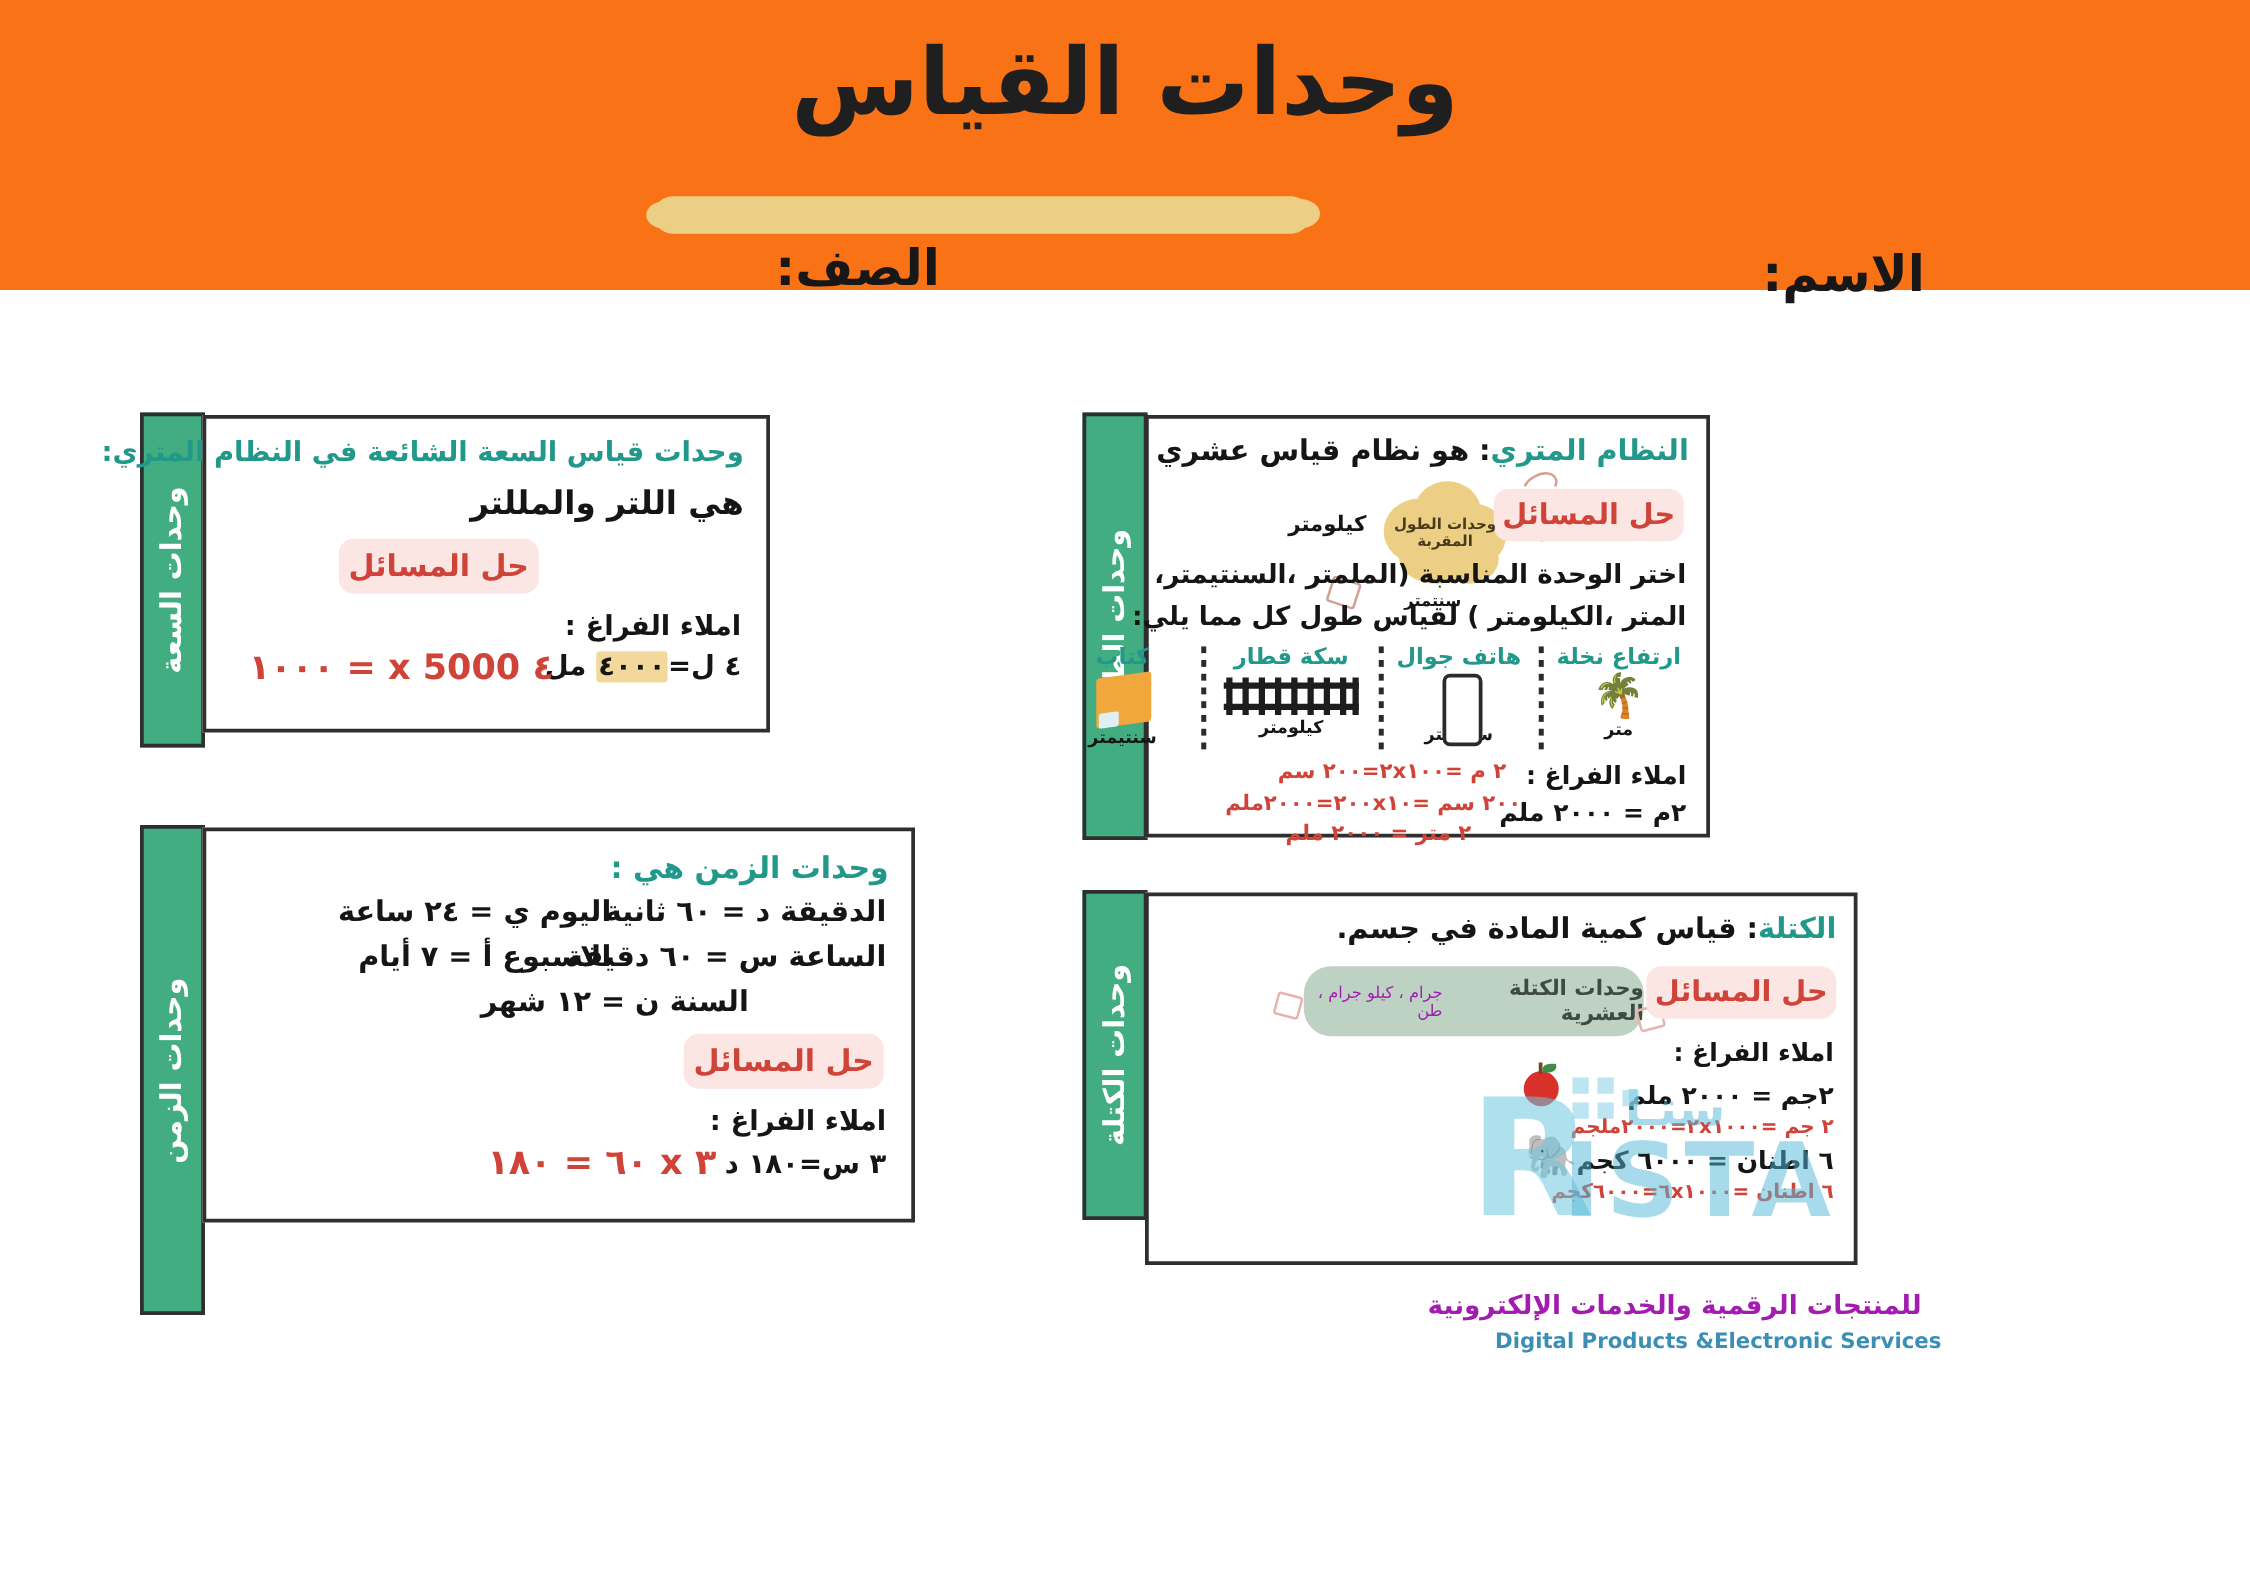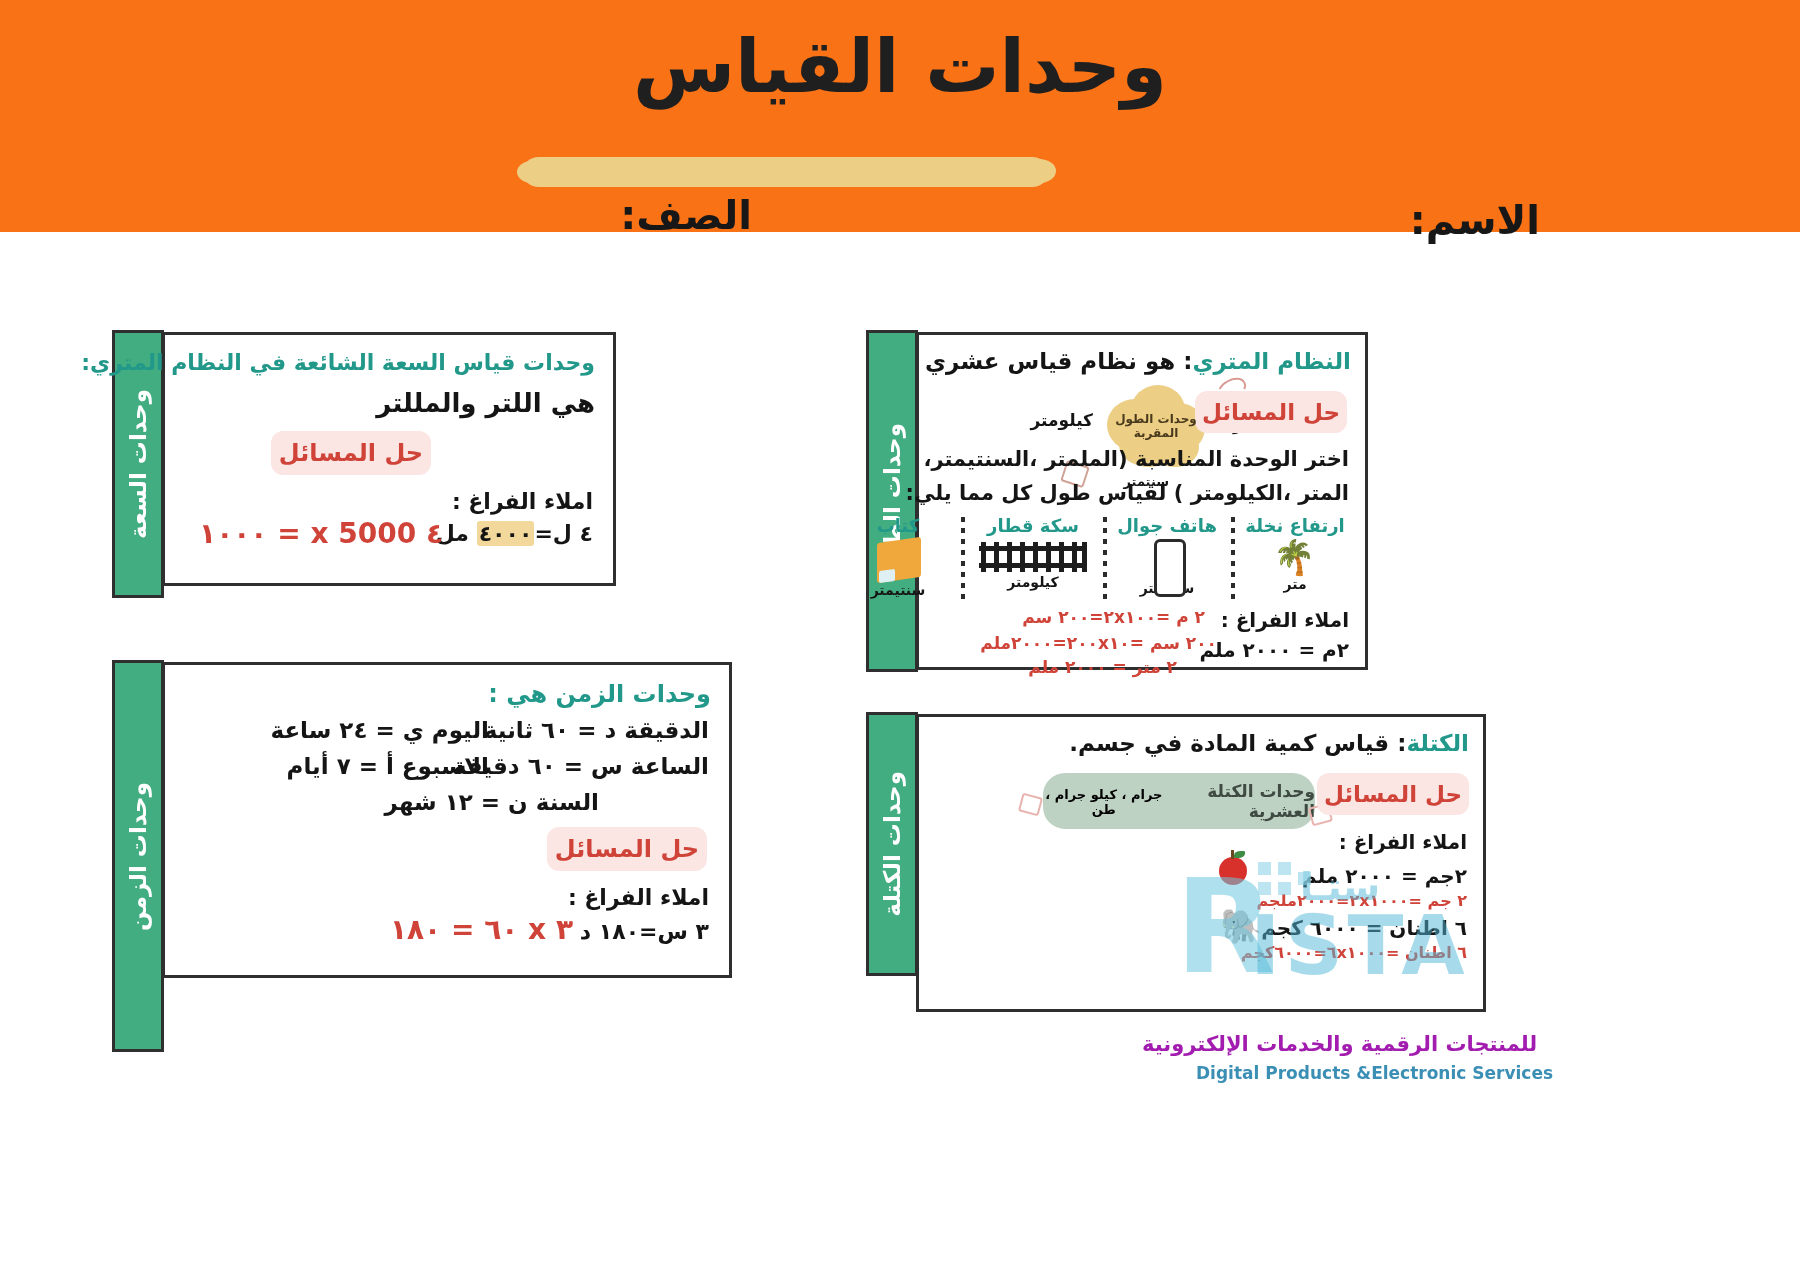--- a/index.html
+++ b/index.html
@@ -94,21 +94,21 @@
     text-align:center;z-index:3;
   }
   .doodle{position:absolute;border:2px solid #d99b94;border-radius:50%;}
 
   
   .capsule{
     position:absolute;background:#bed2c4;border-radius:22px;
     display:flex;flex-direction:row;align-items:center;justify-content:center;
   }
   .capsule .l1{font-size:17px;font-weight:bold;color:#3e4a42;}
-  .capsule .l2{font-size:13px;font-weight:bold;color:#000000;margin-top:2px;text-align:center;}
+  .capsule .l2{font-size:13px;font-weight:normal;color:#a21caf;margin-top:2px;}
 
   
   .obj-col{position:absolute;text-align:center;}
   .obj-title{font-size:18px;font-weight:bold;color:#22988a;white-space:nowrap;}
   .obj-unit{font-size:14px;font-weight:bold;color:#151515;white-space:nowrap;margin-top:2px;}
   .dotline{
     position:absolute;width:4px;
     background-image:linear-gradient(#2b2b2b 50%,transparent 0);
     background-size:4px 11px;background-repeat:repeat-y;
   }

